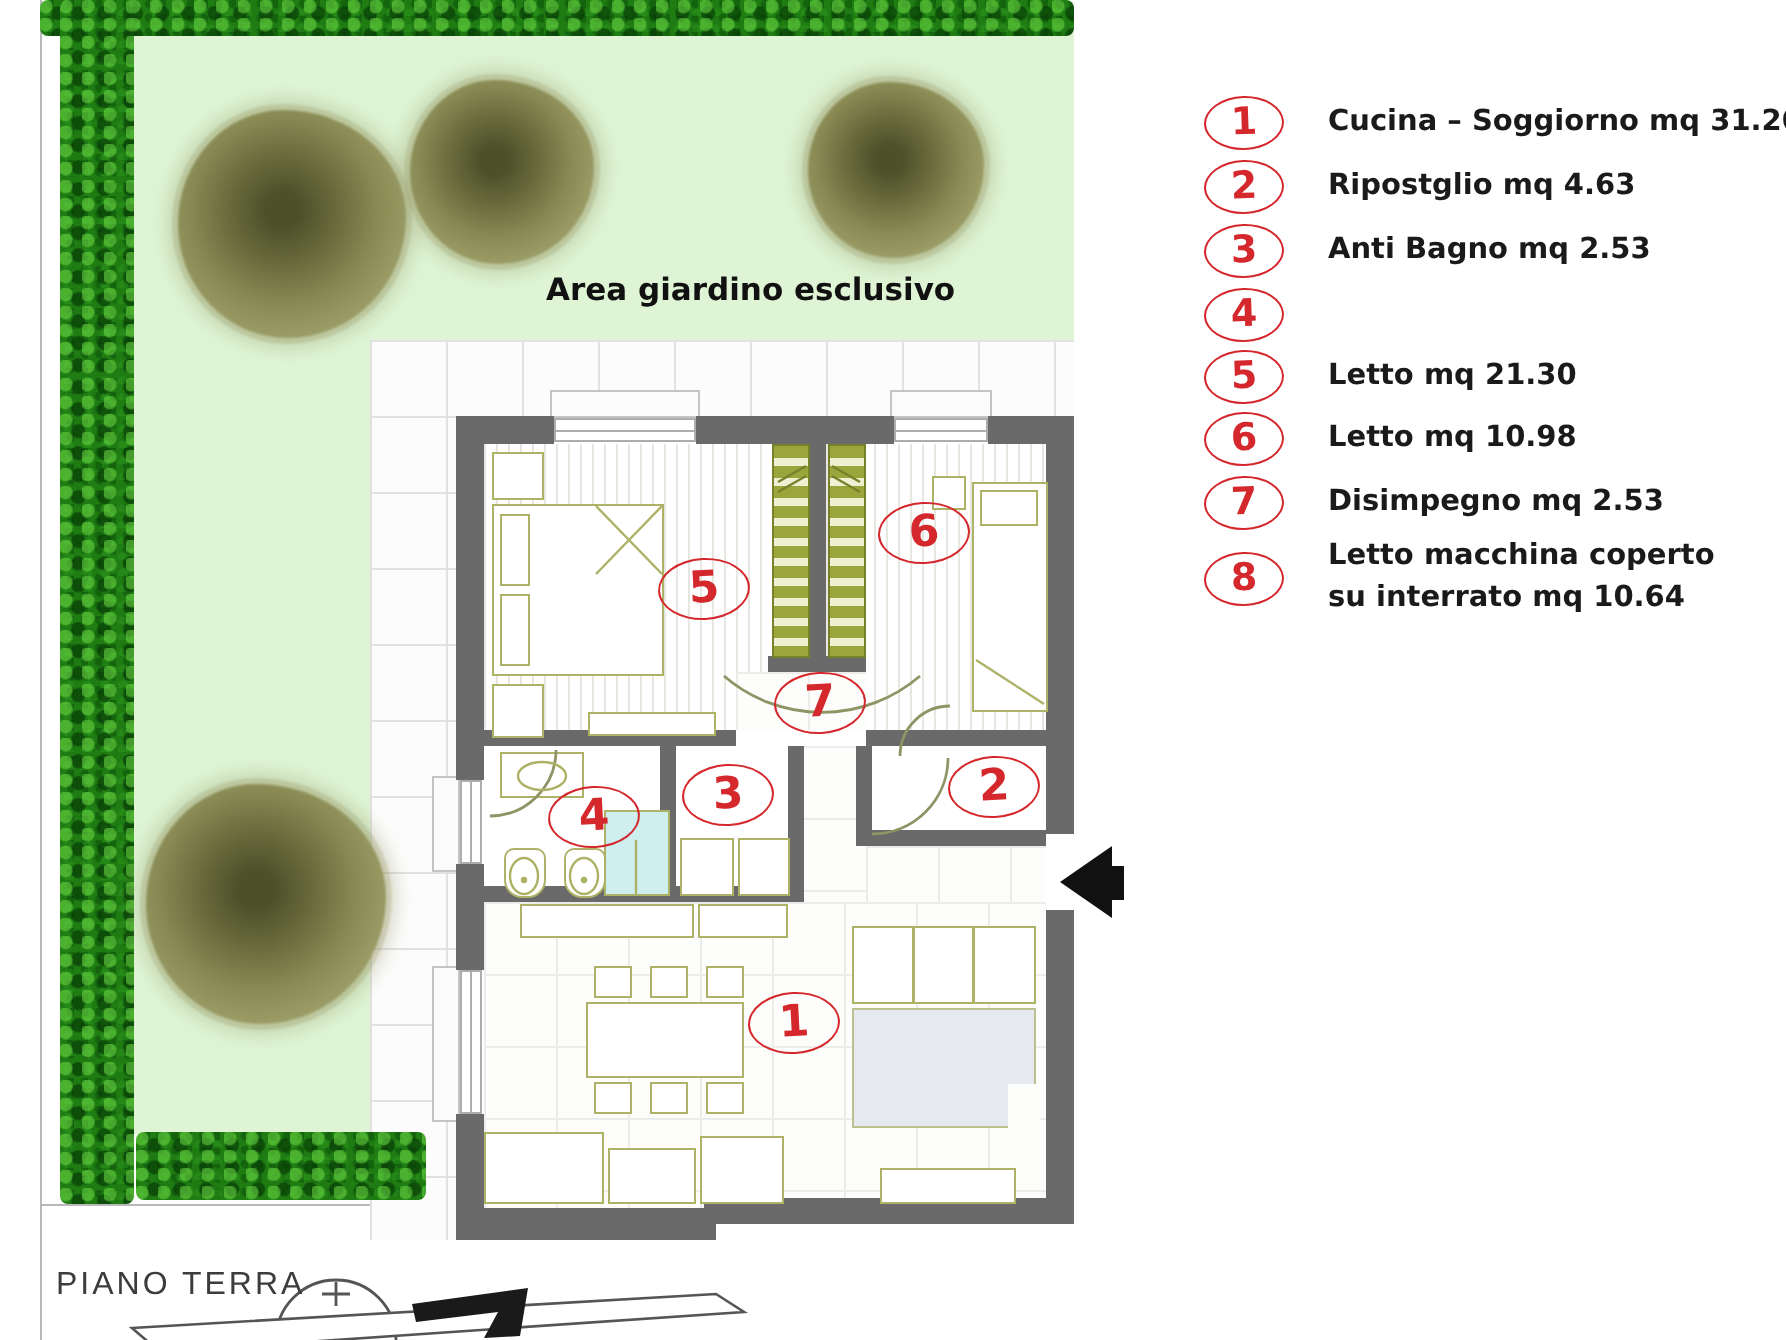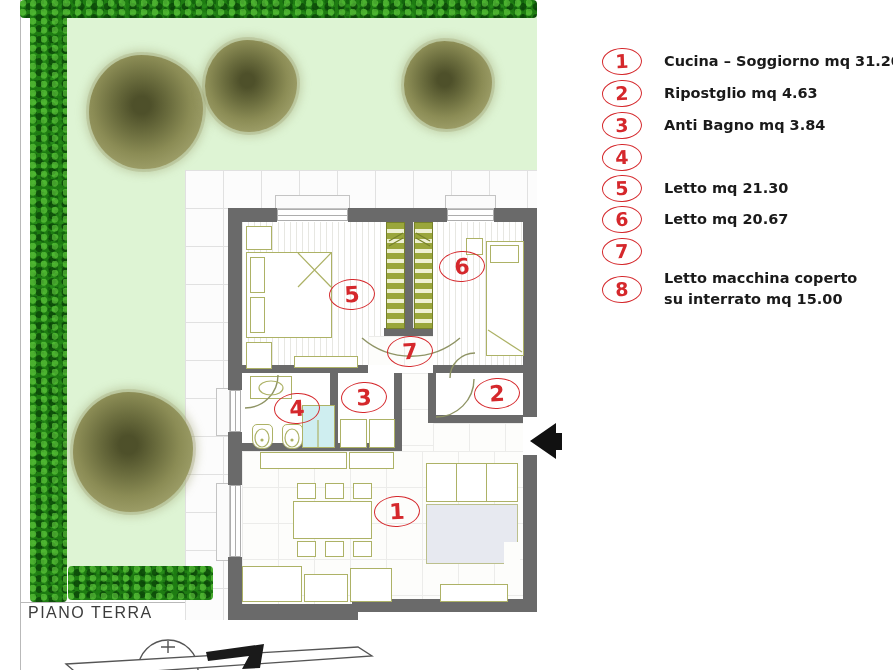--- a/index.html
+++ b/index.html
@@ -83,20 +83,21 @@
 
   <div class="hedge" style="left:20px;top:0;width:517px;height:18px;"></div>
   <div class="hedge" style="left:30px;top:0;width:37px;height:602px;"></div>
   <div class="hedge" style="left:68px;top:566px;width:145px;height:34px;"></div>
 
   <div class="tree" style="left:89px;top:55px;width:114px;height:114px;"></div>
   <div class="tree" style="left:205px;top:40px;width:92px;height:92px;"></div>
   <div class="tree" style="left:404px;top:41px;width:88px;height:88px;"></div>
   <div class="tree" style="left:73px;top:392px;width:120px;height:120px;"></div>
 
+  <div class="garden-label" style="left:273px;top:136px;">Area giardino esclusivo</div>
 
   <div class="abs" style="left:228px;top:208px;width:309px;height:412px;background:#fff;"></div>
 
   <div class="plank" style="left:242px;top:222px;width:163px;height:143px;"></div>
   <div class="plank" style="left:413px;top:222px;width:110px;height:143px;"></div>
   <div class="rtile" style="left:368px;top:336px;width:65px;height:29px;"></div>
   <div class="rtile" style="left:398px;top:373px;width:35px;height:78px;"></div>
   <div class="rtile" style="left:242px;top:451px;width:281px;height:153px;"></div>
   <div class="rtile" style="left:433px;top:423px;width:90px;height:28px;"></div>
 
@@ -212,39 +213,40 @@
   <div class="lgrow" style="top:48px;">
     <div class="lgc">1</div>
     <div class="lgt">Cucina – Soggiorno mq 31.20</div>
   </div>
   <div class="lgrow" style="top:80px;">
     <div class="lgc">2</div>
     <div class="lgt">Ripostglio mq 4.63</div>
   </div>
   <div class="lgrow" style="top:112px;">
     <div class="lgc">3</div>
-    <div class="lgt">Anti Bagno mq 3.84</div>
+    <div class="lgt">Anti Bagno mq 2.53</div>
   </div>
   <div class="lgrow" style="top:144px;">
     <div class="lgc">4</div>
   </div>
   <div class="lgrow" style="top:175px;">
     <div class="lgc">5</div>
     <div class="lgt">Letto  mq 21.30</div>
   </div>
   <div class="lgrow" style="top:206px;">
     <div class="lgc">6</div>
-    <div class="lgt">Letto mq 20.67</div>
+    <div class="lgt">Letto mq 10.98</div>
   </div>
   <div class="lgrow" style="top:238px;">
     <div class="lgc">7</div>
+    <div class="lgt">Disimpegno mq 2.53</div>
   </div>
   <div class="lgrow" style="top:268px;">
     <div class="lgc">8</div>
     <div class="lgt">
       <span style="display:block;">Letto macchina coperto</span>
-      <span style="display:block;">su interrato mq 15.00</span>
+      <span style="display:block;">su interrato mq 10.64</span>
     </div>
   </div>
 
-  <div class="plan-title" style="left:28px;top:604px;text-align:right;">PIANO TERRA</div>
+  <div class="plan-title" style="left:28px;top:634px;text-align:right;">PIANO TERRA</div>
 
 </div>
 
 </body></html>

